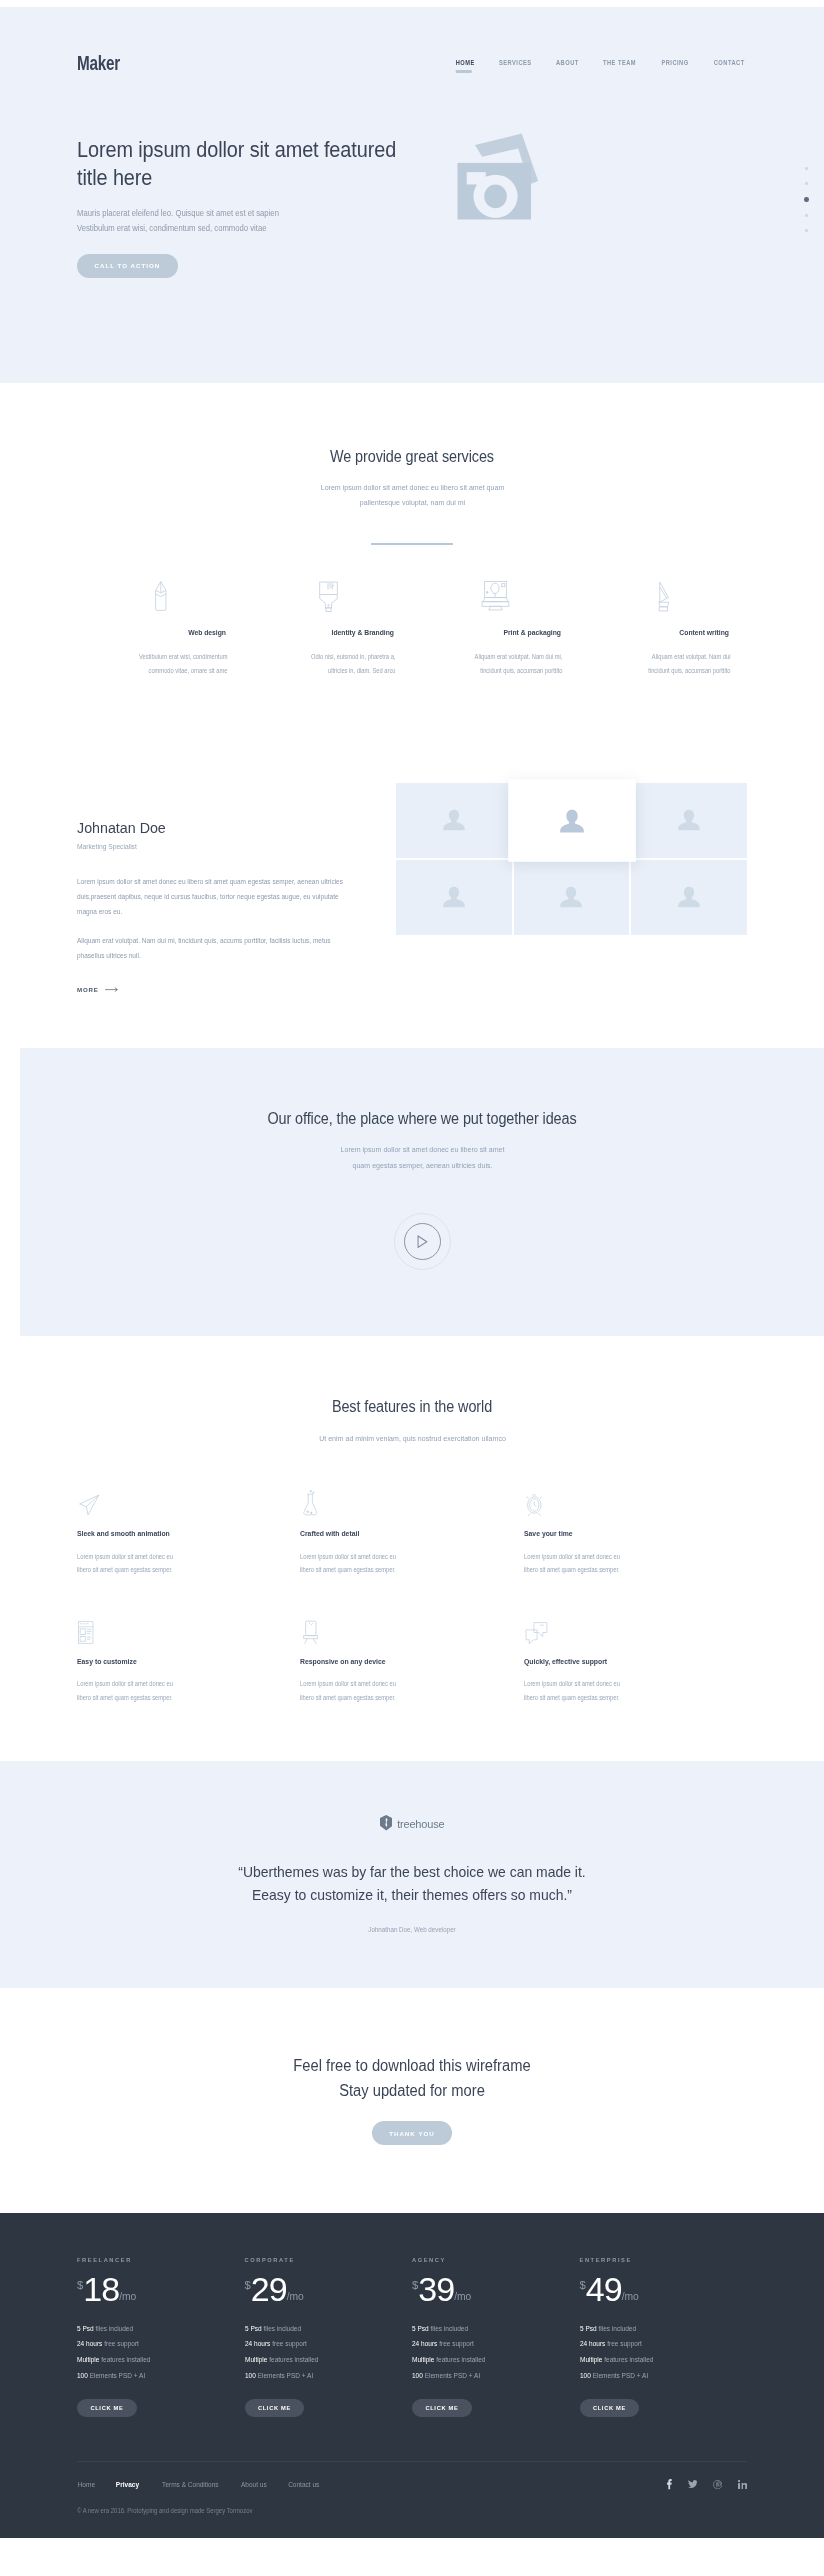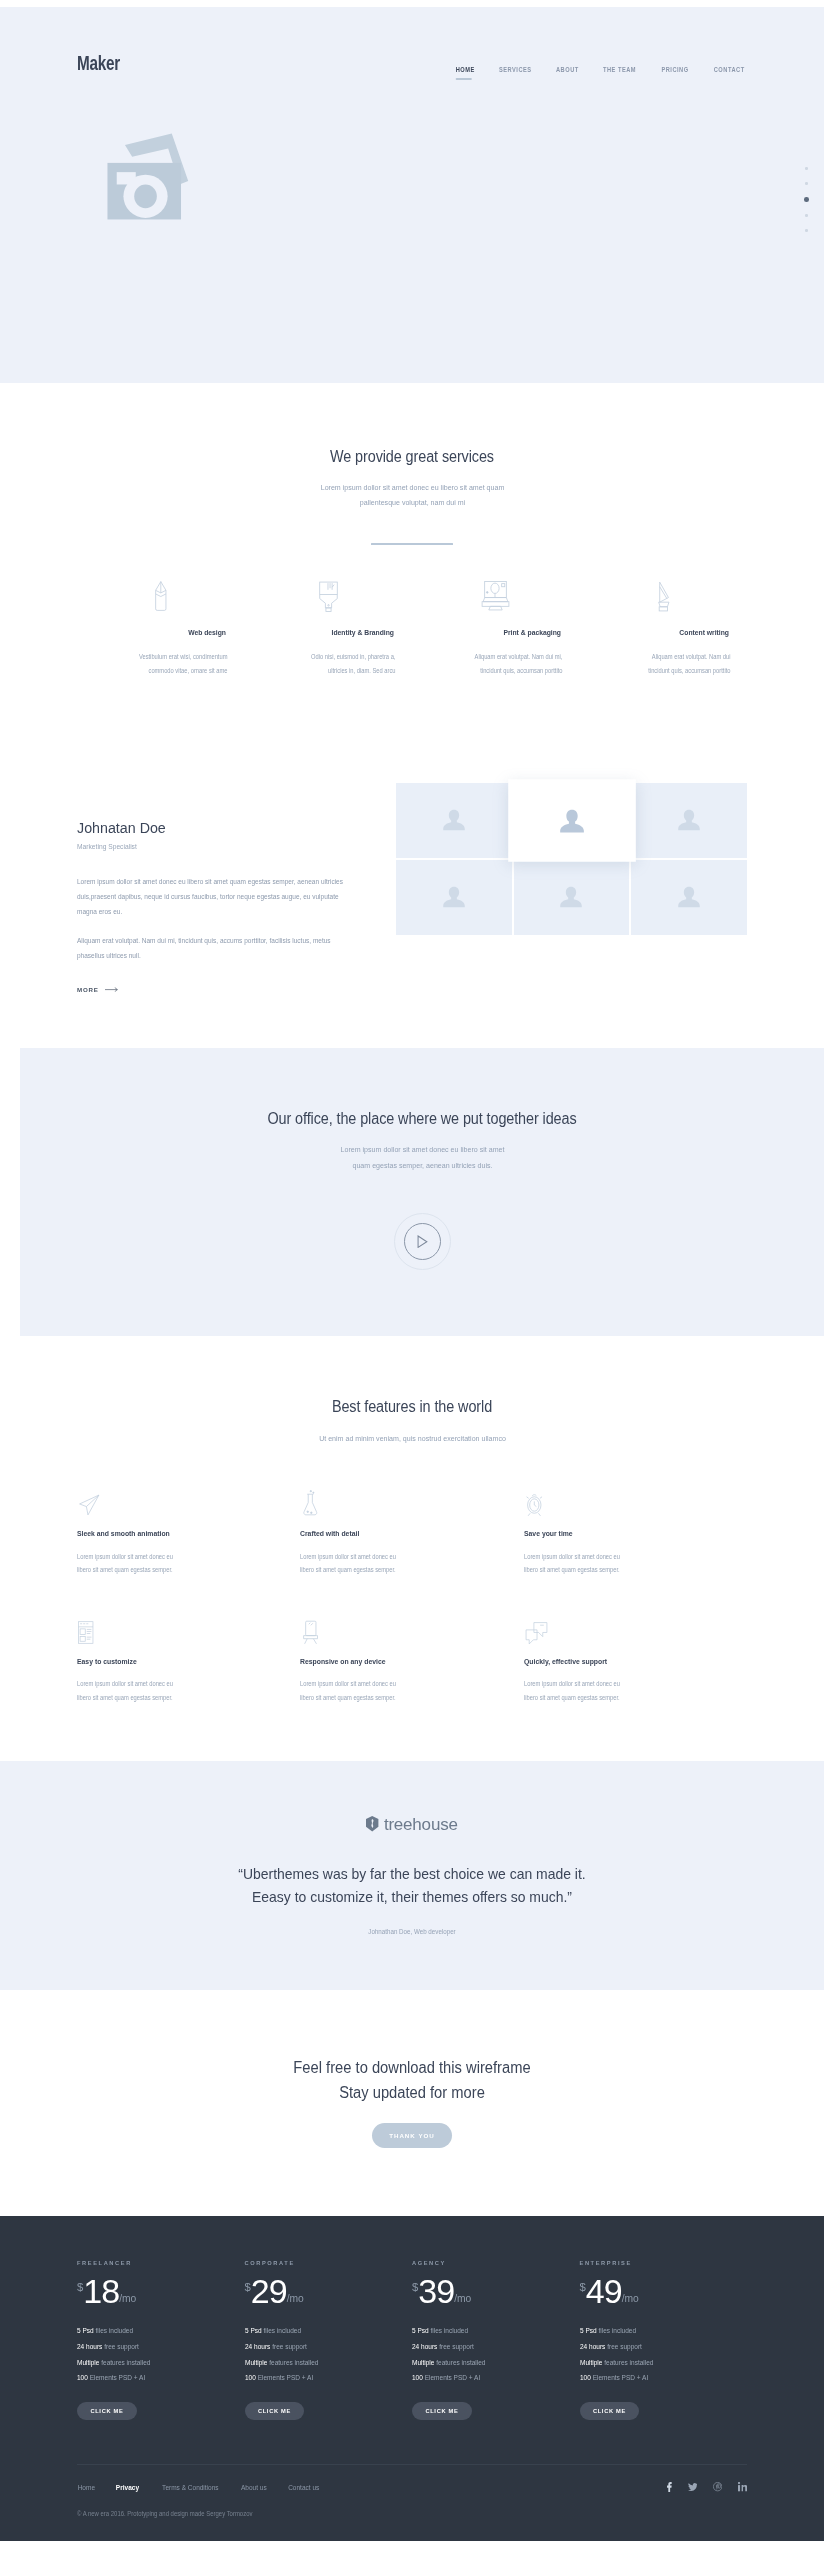--- a/index.html
+++ b/index.html
@@ -16,21 +16,21 @@
 
   
   .hero {
     background:#edf1f9;
     height:376px;
     position:relative;
     margin-top:6.7px;
   }
   .topbar {
     display:flex;
-    align-items:flex-end;
+    align-items:flex-start;
     justify-content:space-between;
     padding-top:47px;
   }
   .brand {
     font-family:"Liberation Sans", sans-serif;
     font-size:19.6px;
     font-weight:700;
     letter-spacing:-0.3px;
     color:#3b4558;
     line-height:1;
@@ -229,21 +229,21 @@
   }
   .feat-text {
     margin-top:11.3px; font-size:6.4px; line-height:2.1; color:#99a6b8; font-weight:300;
     transform:scaleX(0.9); transform-origin:left center;
   }
 
   
   .testimonial { background:#edf1f9; padding:54px 0 55px 0; text-align:center; }
   .th-logo { display:inline-flex; align-items:center; gap:5.2px; }
   .th-word {
-    font-size:17px; color:#6c7a8c; font-weight:400; letter-spacing:-0.2px;
+    font-size:11px; color:#6c7a8c; font-weight:400; letter-spacing:-0.2px;
   }
   .quote {
     margin:27px auto 0 auto; max-width:536px;
     font-size:15px; line-height:1.55; color:#3b4558; font-weight:400;
     transform:scaleX(0.93);
   }
   .quote-by {
     margin-top:19.6px; font-size:6.7px; color:#96a3b6; font-weight:300;
     transform:scaleX(0.93);
   }
@@ -302,20 +302,28 @@
         <div class="nav-item active">HOME</div>
         <div class="nav-item">SERVICES</div>
         <div class="nav-item">ABOUT</div>
         <div class="nav-item">THE TEAM</div>
         <div class="nav-item">PRICING</div>
         <div class="nav-item">CONTACT</div>
       </nav>
     </div>
 
     <div class="hero-body">
+      <div class="hero-left">
+        <h1 class="hero-title">Lorem ipsum dollor sit amet featured title here</h1>
+        <p class="hero-sub">
+          <span>Mauris placerat eleifend leo. Quisque sit amet est et sapien</span><br>
+          <span>Vestibulum erat wisi, condimentum sed, commodo vitae</span>
+        </p>
+        <button class="btn-pill">CALL TO ACTION</button>
+      </div>
       <div class="hero-right">
         <span class="camera-svg">
           <svg width="129" height="90" viewBox="0 0 250 175" fill="none">
             <path d="M52 27 L143 5 L175 97 L158 104 L136 34 L66 50 Z" fill="#c2d0dd"></path>
             <rect x="18" y="62" width="143" height="110" fill="#bccbd9"></rect>
             <rect x="36" y="80" width="37" height="24" fill="#edf1f9"></rect>
             <ellipse cx="92" cy="127" rx="43" ry="42" fill="#edf1f9"></ellipse>
             <ellipse cx="92" cy="127" rx="22" ry="23" fill="#bccbd9"></ellipse>
           </svg>
         </span>

